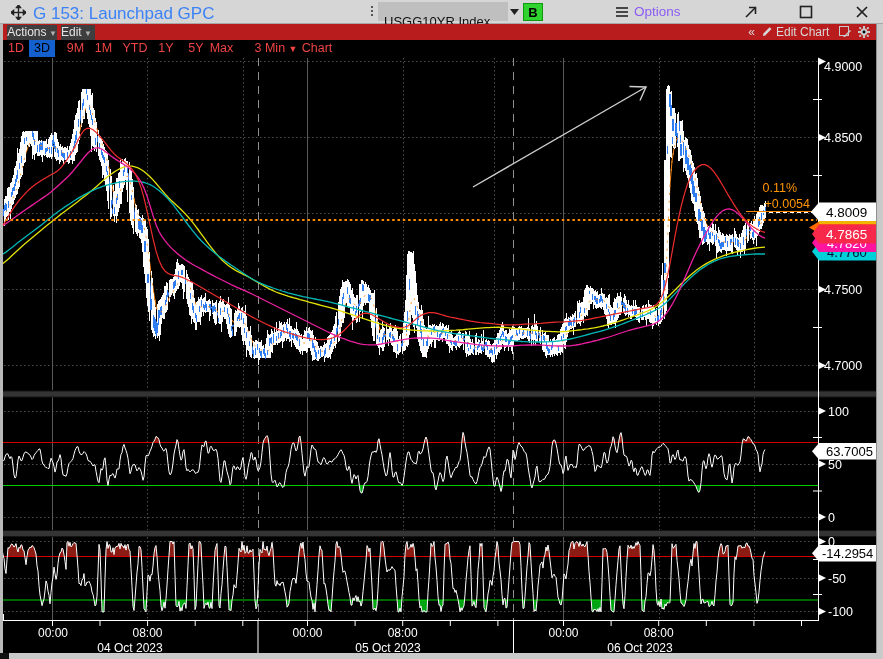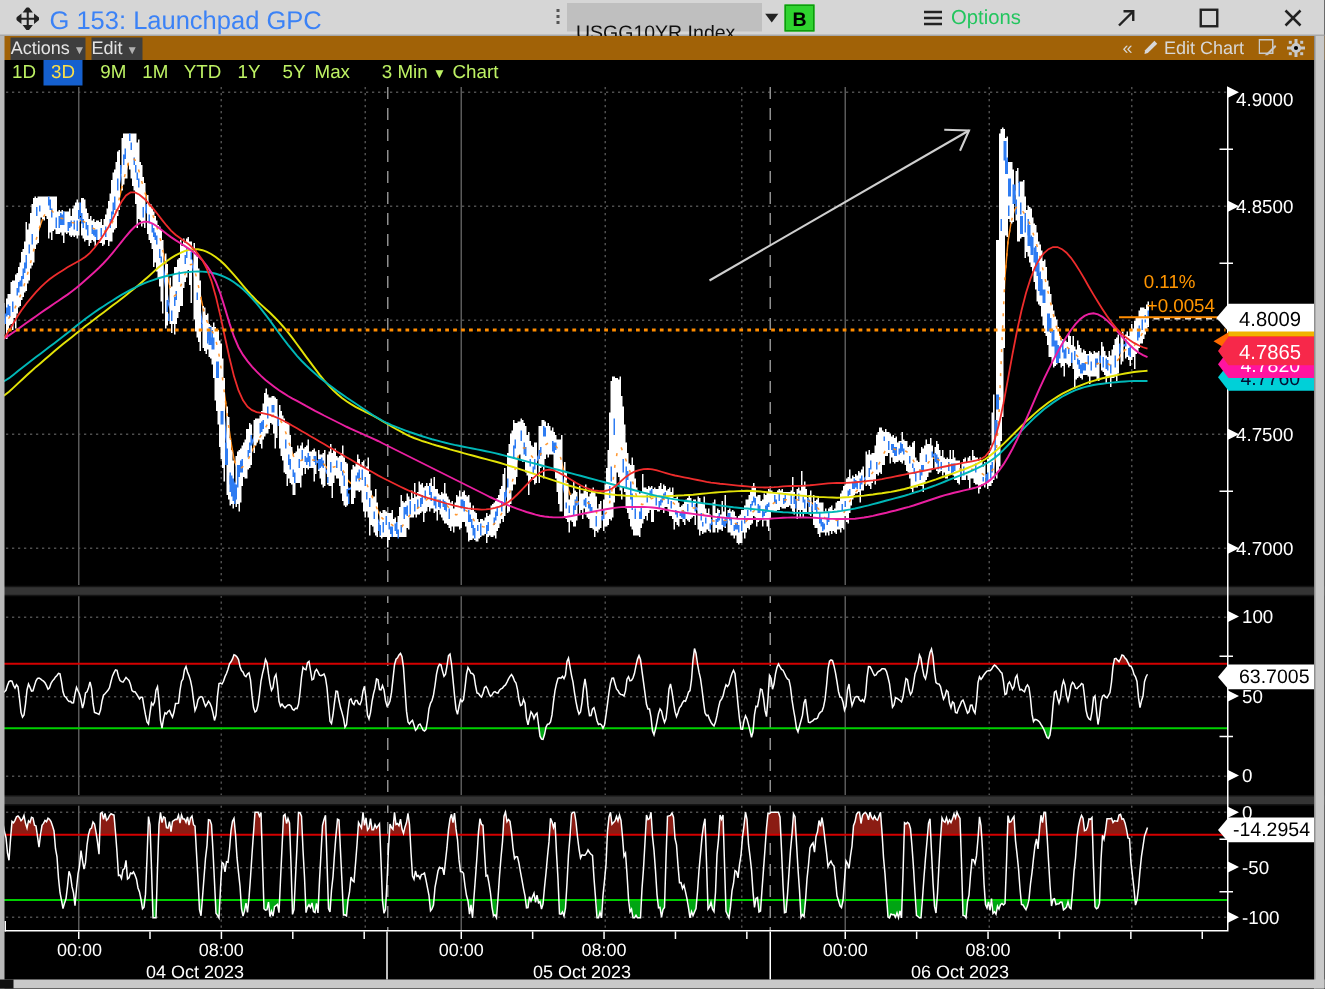--- a/index.html
+++ b/index.html
@@ -3,30 +3,30 @@
 *{margin:0;padding:0;box-sizing:border-box}
 html,body{width:883px;height:659px;background:#000;overflow:hidden;
 font-family:"Liberation Sans",sans-serif}
 .abs{position:absolute}
 #titlebar{left:0;top:0;width:883px;height:24px;background:#d6d6d6;border-bottom:1px solid #a8a8a8}
 #title{left:33px;top:4px;font-size:17px;color:#3b82f6}
 #field{left:378px;top:2px;width:130px;height:19px;background:#bfbfbf;color:#101010;
 font-size:13px;padding:12px 0 0 6px}
 #bbox{left:523px;top:3px;width:20px;height:18px;background:#2fd32f;border:1px solid #0d9a0d;
 color:#000;font-size:13px;font-weight:bold;text-align:center;padding-top:1px}
-#opts{left:634px;top:4px;font-size:13.5px;color:#22c55e}
-#row2{left:0;top:24px;width:883px;height:16px;background:#a16207}
+#opts{left:634px;top:4px;font-size:13.5px;color:#8b5cf6}
+#row2{left:0;top:24px;width:883px;height:16px;background:#b91c1c}
 .menubtn{position:absolute;top:1px;height:15px;background:#3e3e3e;color:#e4e4e4;
 font-size:12.5px;padding:0 6px;line-height:15px}
 .menucaret{font-size:8px;color:#b0b0b0}
 #editchart{position:absolute;top:1px;right:13px;color:#d8d8d8;font-size:12px;line-height:15px}
 #row3{left:0;top:40px;width:883px;height:17px;background:#000}
-.tb{position:absolute;top:0;height:17px;color:#bef264;font-size:12.5px;line-height:17px;
+.tb{position:absolute;top:0;height:17px;color:#ef4444;font-size:12.5px;line-height:17px;
 text-align:center}
-#sel3d{background:#1560cf;color:#fde047}
+#sel3d{background:#1560cf;color:#000000}
 #lborder{left:0;top:24px;width:3px;height:635px;background:#b9b9b9}
 #rborder{left:876px;top:24px;width:7px;height:635px;background:#c9c9c9;border-left:1px solid #8f8f8f}
 #bstrip{left:0;top:653px;width:883px;height:6px;background:#c9c9c9}
 #bnotch{left:0;top:653px;width:9px;height:6px;background:#111}
 </style></head><body>
 <svg id="chart" width="883" height="602" viewBox="0 57 883 602" style="position:absolute;left:0;top:57px">
     <rect x="0" y="57" width="883" height="602" fill="#000"></rect>
     <g stroke="#4e4e4e" stroke-width="1" stroke-dasharray="1.5 2.5">
       <line x1="0" y1="61.5" x2="818" y2="61.5"></line>
       <line x1="0" y1="137.5" x2="818" y2="137.5"></line>

